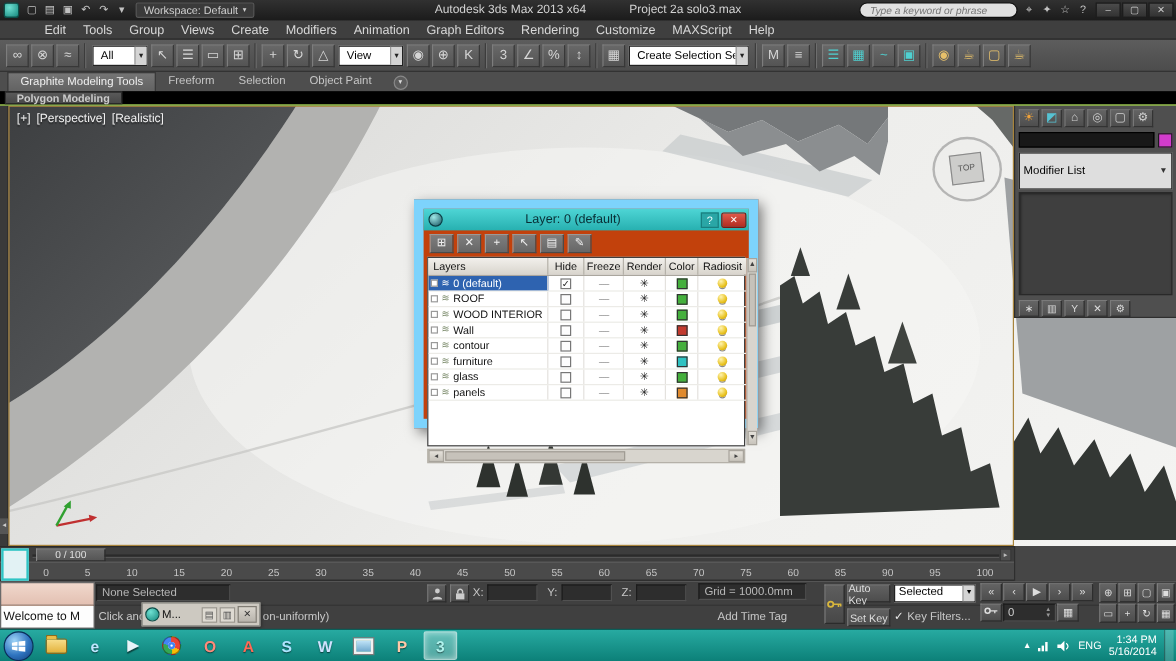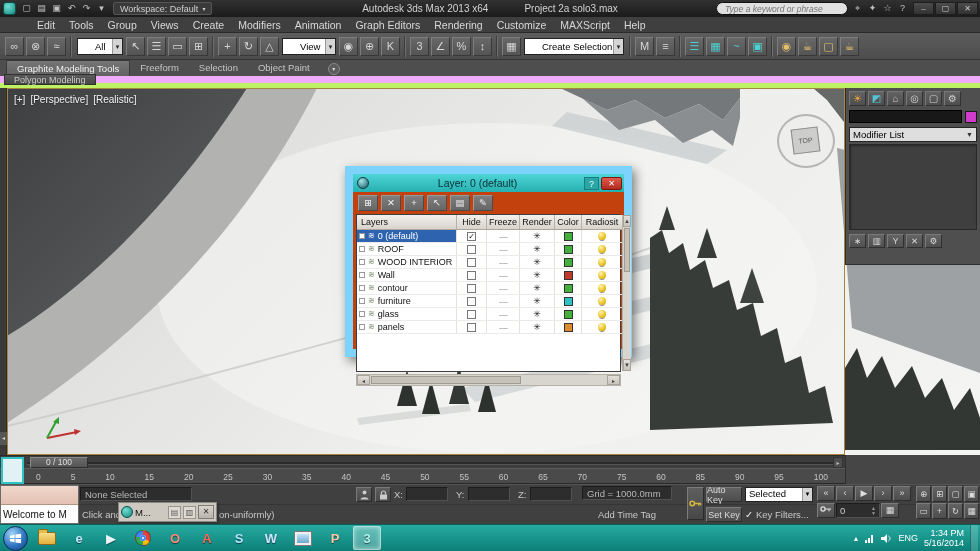--- a/index.html
+++ b/index.html
@@ -23,30 +23,30 @@
   .menu-item{padding:0 7px;font-size:10.5px;color:#d8d8d8;line-height:16px;}
 
   
   #toolbar{left:0;top:33px;width:980px;height:27px;background:linear-gradient(#5d5d5d,#4c4c4c);border-bottom:1px solid #333;display:flex;align-items:center;z-index:28;}
   #toolbar-items{display:flex;align-items:center;padding-left:4px;}
   .tb-icon{width:19px;height:19px;margin:0 1px;background:linear-gradient(#686868,#545454);border:1px solid;border-color:#7d7d7d #383838 #383838 #7d7d7d;color:#d6d6d6;font-size:11px;line-height:17px;text-align:center;}
   .tb-icon.teal{color:#4fd0d0;}
   .tb-icon.warm{color:#e6c06a;}
   .tb-sep{width:2px;height:21px;margin:0 3px;background:#3c3c3c;border-right:1px solid #6e6e6e;}
   .tb-dd{height:17px;background:#fff;border:1px solid #222;display:flex;align-items:center;font-size:9.5px;color:#000;margin:0 2px;}
-  .tb-dd-t{flex:1;padding:0 17px;white-space:nowrap;overflow:hidden;}
+  .tb-dd-t{flex:1;padding:0 6px;white-space:nowrap;overflow:hidden;}
   .tb-dd-a{width:10px;align-self:stretch;background:#d4d4d4;border-left:1px solid #999;font-size:7px;text-align:center;line-height:15px;color:#222;}
 
   
   #ribbon-row{left:0;top:60px;width:980px;height:16px;background:#4e4e4e;display:flex;align-items:flex-end;padding-left:6px;z-index:27;}
   #ribbon-tabs{display:flex;}
   .ribbon-tab{padding:0 10px;font-size:9.5px;color:#c6c6c6;line-height:15px;}
   .ribbon-tab.active{background:linear-gradient(#757575,#626262);color:#f0f0f0;border:1px solid #3a3a3a;border-bottom:none;}
   #ribbon-config{width:12px;height:12px;margin:0 0 1px 8px;border-radius:50%;background:#5c5c5c;border:1px solid #888;color:#ddd;font-size:6px;text-align:center;line-height:11px;}
-  #ribbon-sub{left:0;top:76px;width:980px;height:12px;background:#f0abfc;border-bottom:5px solid #bef264;display:flex;align-items:center;padding-left:4px;z-index:27;}
+  #ribbon-sub{left:0;top:76px;width:980px;height:12px;background:#000000;border-bottom:1px solid #bef264;display:flex;align-items:center;padding-left:4px;z-index:27;font-weight:bold;}
   #polygon-tab{padding:0 9px;background:linear-gradient(#5a5a5a,#484848);border:1px solid #303030;color:#cccccc;font-size:9px;line-height:10px;height:11px;display:flex;align-items:center;}
 
   
   #left-strip{left:0;top:88px;width:7px;height:367px;background:#3a3a3a;border-right:1px solid #2d2d2d;z-index:6;}
   #strip-arrow{position:absolute;left:0;top:344px;width:7px;height:13px;background:#565656;color:#ccc;font-size:6px;text-align:center;line-height:13px;}
   #viewport{left:7px;top:88px;width:973px;height:367px;overflow:hidden;background:linear-gradient(135deg,#d6d6d4,#eeeeec 55%,#f4f4f2);}
   #scene-svg{position:absolute;left:0;top:0;width:973px;height:367px;}
   #viewport-border{left:7px;top:88px;width:838px;height:367px;border:1px solid #a8843c;pointer-events:none;z-index:7;}
   #vp-label{position:absolute;left:7px;top:6px;display:flex;gap:5px;color:#f2f2f2;font-size:10px;text-shadow:0 1px 1px rgba(0,0,0,.4);z-index:5;}
   #viewcube{position:absolute;left:770px;top:26px;width:58px;height:54px;z-index:5;}
@@ -54,21 +54,21 @@
   #vc-face{position:absolute;left:15px;top:14px;width:27px;height:25px;background:#cdcdcb;border:1px solid #8a8a8a;transform:rotate(-7deg);display:flex;align-items:center;justify-content:center;font-size:7px;color:#555;}
   #axis-gizmo{position:absolute;left:36px;top:328px;z-index:5;}
 
   
   #cmd-panel{left:845px;top:88px;width:135px;height:177px;background:#4f4f4f;border-left:1px solid #2e2e2e;border-bottom:1px solid #2e2e2e;z-index:8;padding:2px;}
   #cp-tabs{display:flex;gap:2px;padding:1px 1px 3px 1px;}
   .cp-tab{width:17px;height:15px;background:linear-gradient(#636363,#4e4e4e);border:1px solid;border-color:#777 #333 #333 #777;font-size:10px;text-align:center;line-height:13px;}
   #cp-name-row{display:flex;align-items:center;gap:3px;padding:1px;}
   #cp-name-field{flex:1;height:13px;background:#181818;border:1px solid #000;}
   #cp-swatch{width:12px;height:12px;background:#d23ccc;border:1px solid #1a1a1a;}
-  #cp-modlist{margin:3px 1px 2px 1px;height:15px;background:#dedede;border:1px solid #252525;display:flex;align-items:center;padding:0 3px;font-size:9.5px;color:#000;}
+  #cp-modlist{margin:3px 1px 2px 1px;height:31px;background:#dedede;border:1px solid #252525;display:flex;align-items:center;padding:0 3px;font-size:9.5px;color:#000;}
   #cp-modlist span.arrow{margin-left:auto;font-size:7px;color:#333;}
   #cp-stack{margin:1px;height:86px;background:#3f3f3f;border:1px solid #292929;box-shadow:inset 1px 1px 2px rgba(0,0,0,.4);}
   #cp-stackbtns{display:flex;gap:2px;padding:3px 1px;}
   .cp-sbtn{width:17px;height:14px;background:linear-gradient(#646464,#505050);border:1px solid;border-color:#7a7a7a #303030 #303030 #7a7a7a;color:#ddd;font-size:8.5px;text-align:center;line-height:12px;}
   #panel-filler{left:845px;top:455px;width:135px;height:29px;background:#464646;border-left:1px solid #2e2e2e;z-index:6;}
 
   
   #layer-dialog{left:345px;top:166px;width:287px;height:191px;background:#c2410c;border:8px solid #7dd3fc;box-shadow:3px 4px 10px rgba(0,0,0,.5);z-index:50;}
   #ld-title{height:18px;background:linear-gradient(#4ed5d5,#27b0b0);display:flex;align-items:center;padding:0 2px;}
   #ld-icon{width:12px;height:12px;border-radius:50%;background:radial-gradient(circle at 35% 30%,#9fe8e8,#17535f);border:1px solid #0c3a42;margin:0 2px;}

